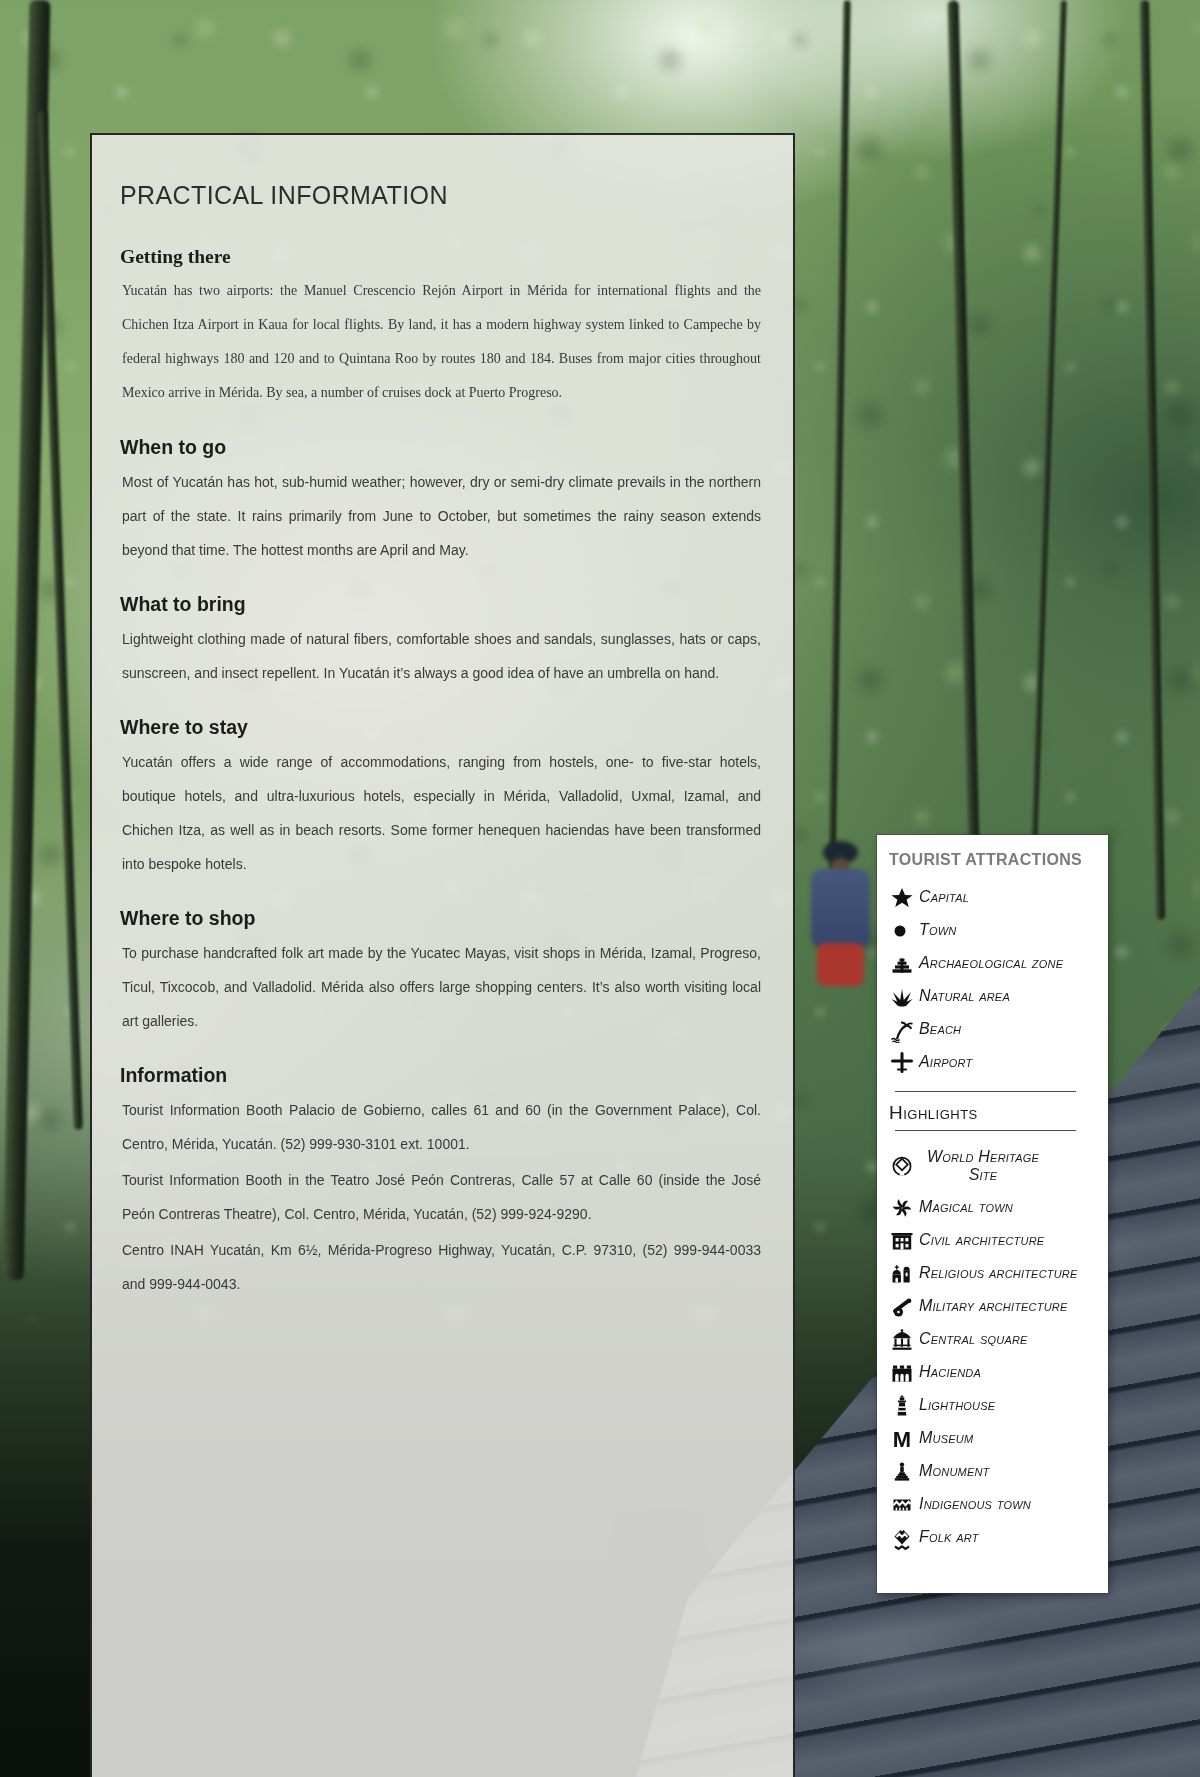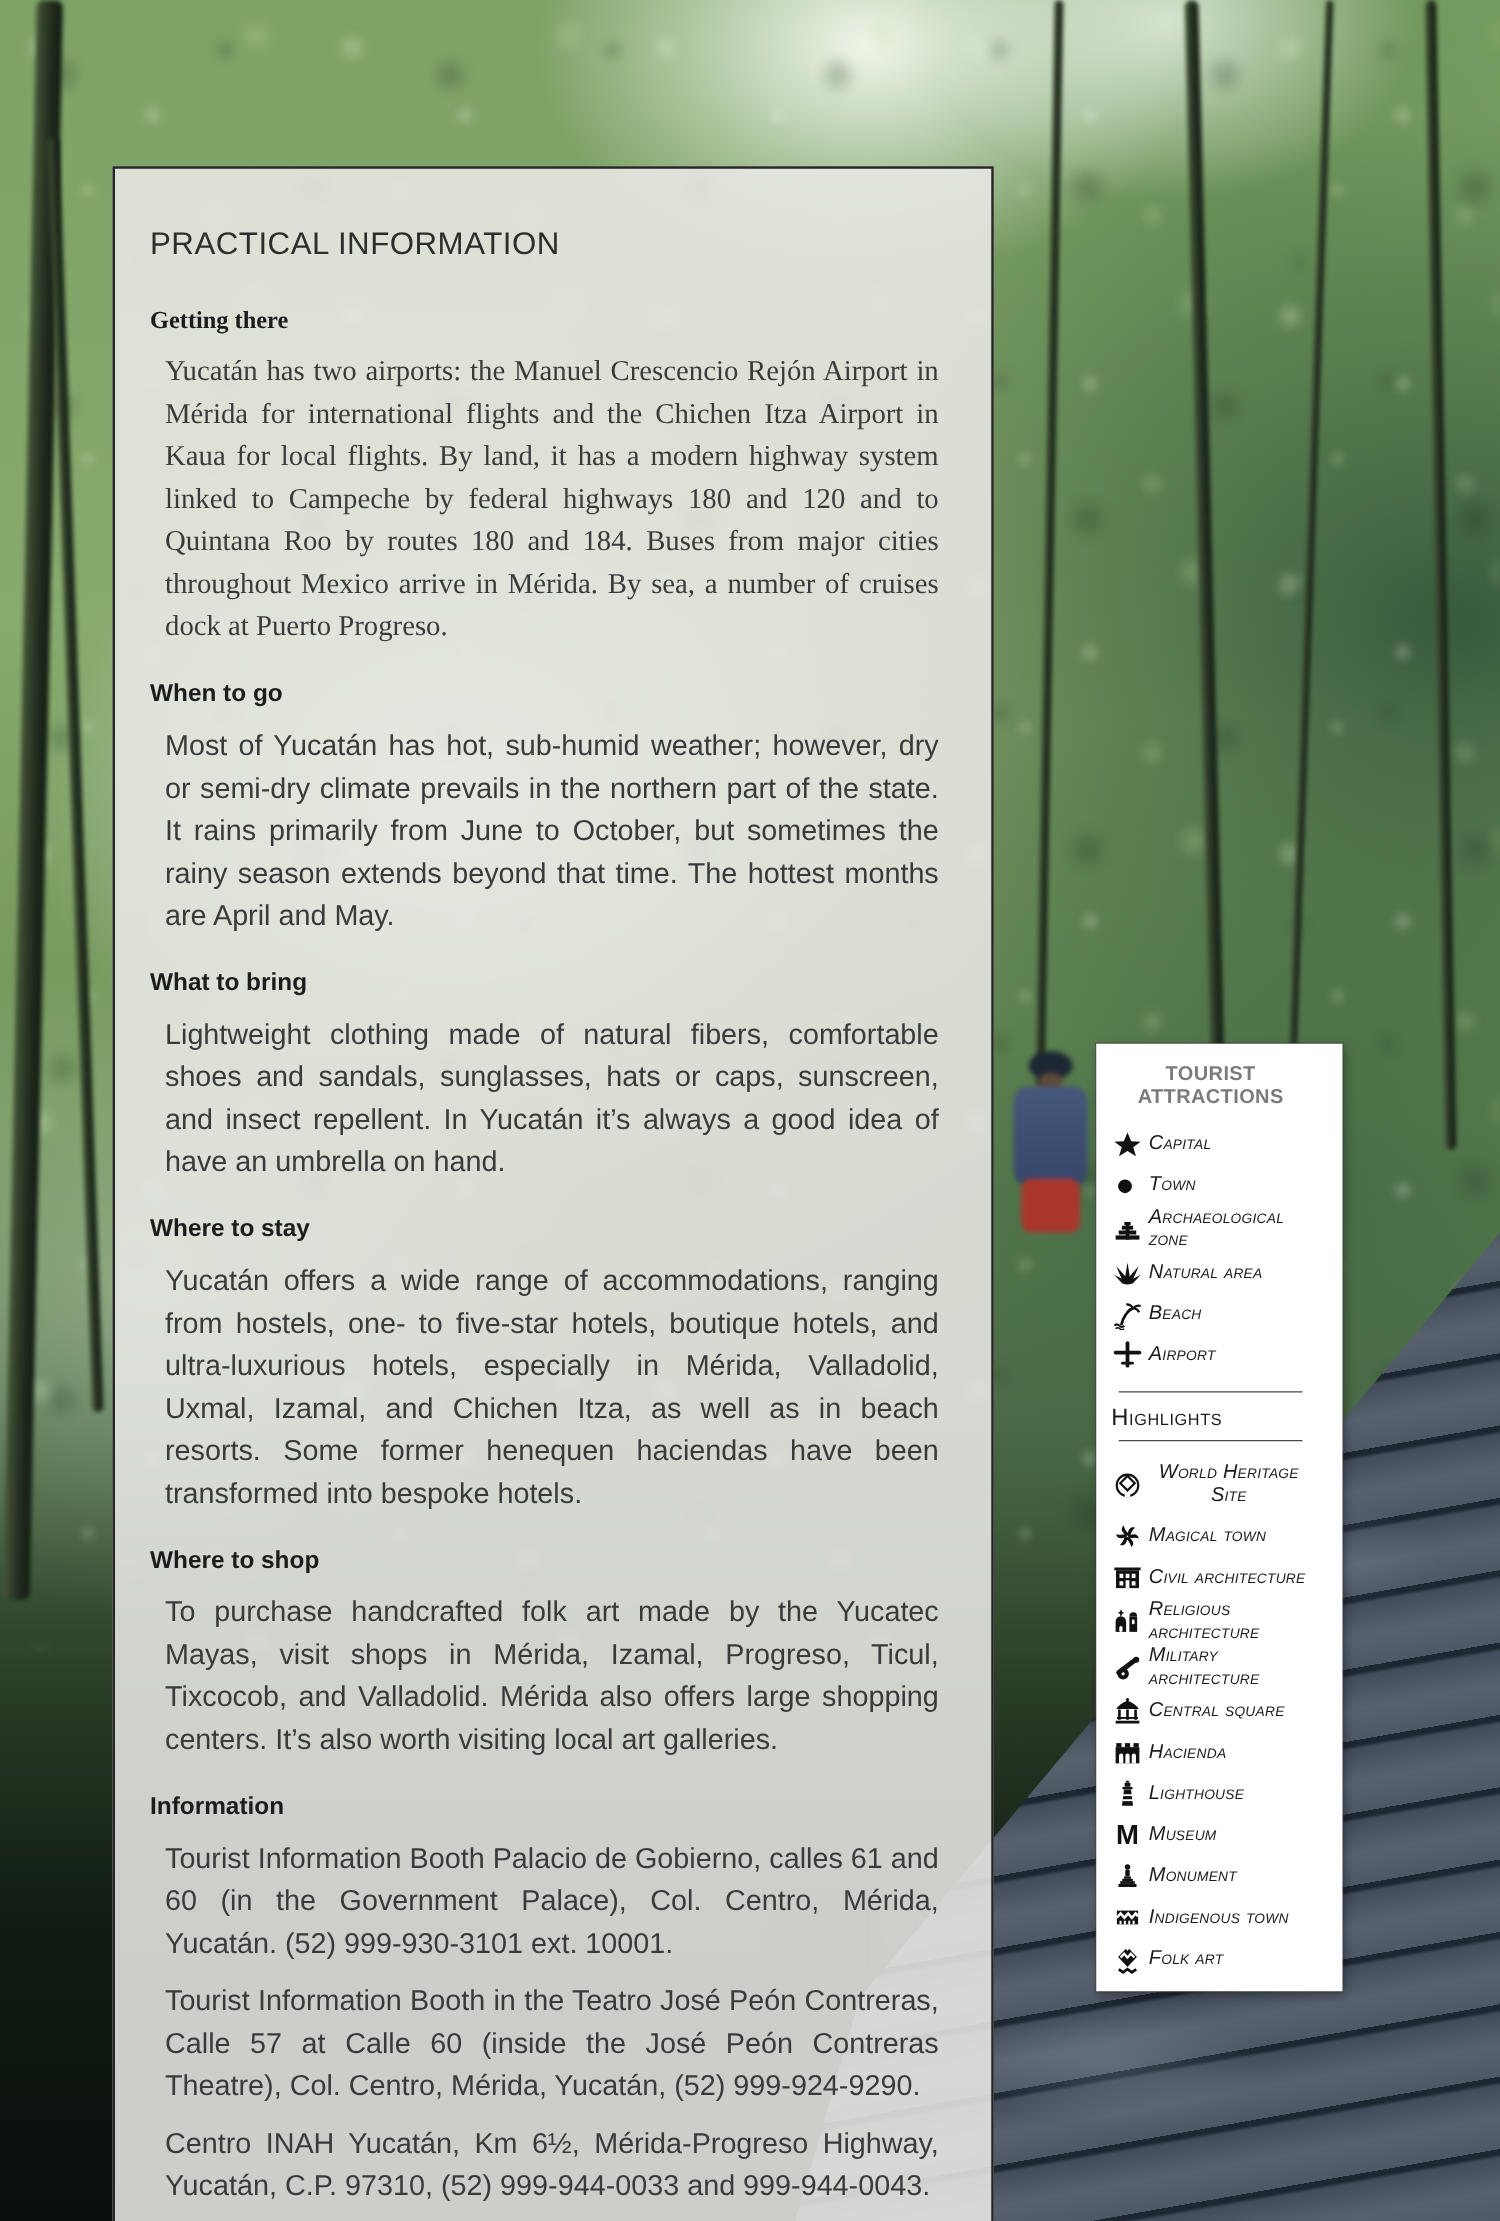--- a/index.html
+++ b/index.html
@@ -54,24 +54,24 @@
   .p-shorts{left:817px;top:943px;width:47px;height:43px;border-radius:8px;background:#aa372d;}
 
   
   .panel{position:absolute;left:90px;top:133px;width:705px;height:1676px;box-sizing:border-box;
          background:rgba(234,233,230,.87);border:2px solid #262626;
          padding:46px 30px 10px 28px;overflow:hidden;}
   .panel-title{font-size:25px;letter-spacing:.4px;color:#2d2d2d;margin:0 0 36px 0;font-weight:normal;}
   .section{margin-top:26px;}
   .section.first{margin-top:0;font-family:Liberation Serif, serif;}
   .section h3{font-size:19.5px;color:#1c1c1c;margin:0 0 6px 0;font-weight:bold;}
-  .section p{font-size:23px;line-height:34px;color:#3a3a3a;margin:12px;text-align:justify;}
+  .section p{font-size:14px;line-height:34px;color:#3a3a3a;margin:2px;text-align:justify;}
 
   
-  .legend{position:absolute;left:877px;top:835px;width:197px;height:758px;box-sizing:border-box;
+  .legend{position:absolute;left:877px;top:835px;width:231px;height:758px;box-sizing:border-box;
           background:#ffffff;padding:14px 26px 10px 12px;
           box-shadow:0 0 0 1px rgba(60,60,60,.45), 2px 3px 8px rgba(0,0,0,.35);}
   .legend-title{font-size:16px;font-weight:bold;color:#7b7b7b;text-align:center;
                 letter-spacing:.3px;margin:2px 0 12px 0;}
   .lrow{display:flex;align-items:center;min-height:33px;}
   .lrow .ic{width:30px;flex:0 0 30px;display:flex;align-items:center;justify-content:flex-start;}
   .lrow .lbl{font-size:16px;font-variant:small-caps;letter-spacing:.2px;color:#1b1b1b;line-height:1.15;font-style:italic;}
   .lrow.tall{min-height:50px;text-align:center;}
   .lrow.tall .lbl{max-width:128px;}
   .ldivider{border:none;border-top:1px solid #4a4a4a;margin:12px 6px 0 6px;height:0;}

